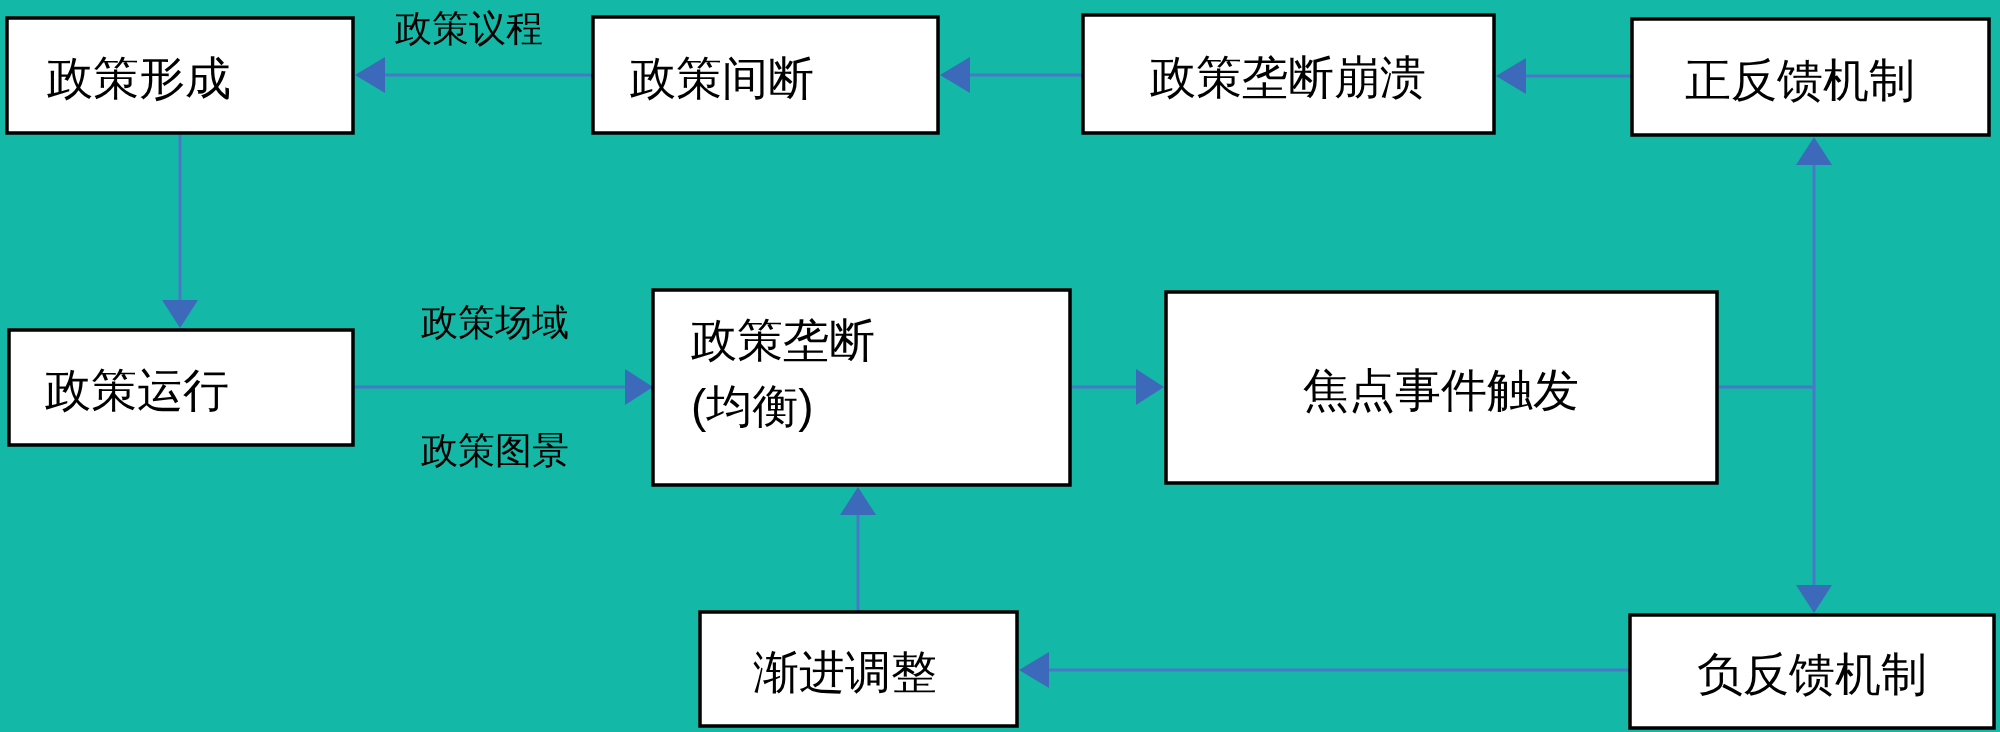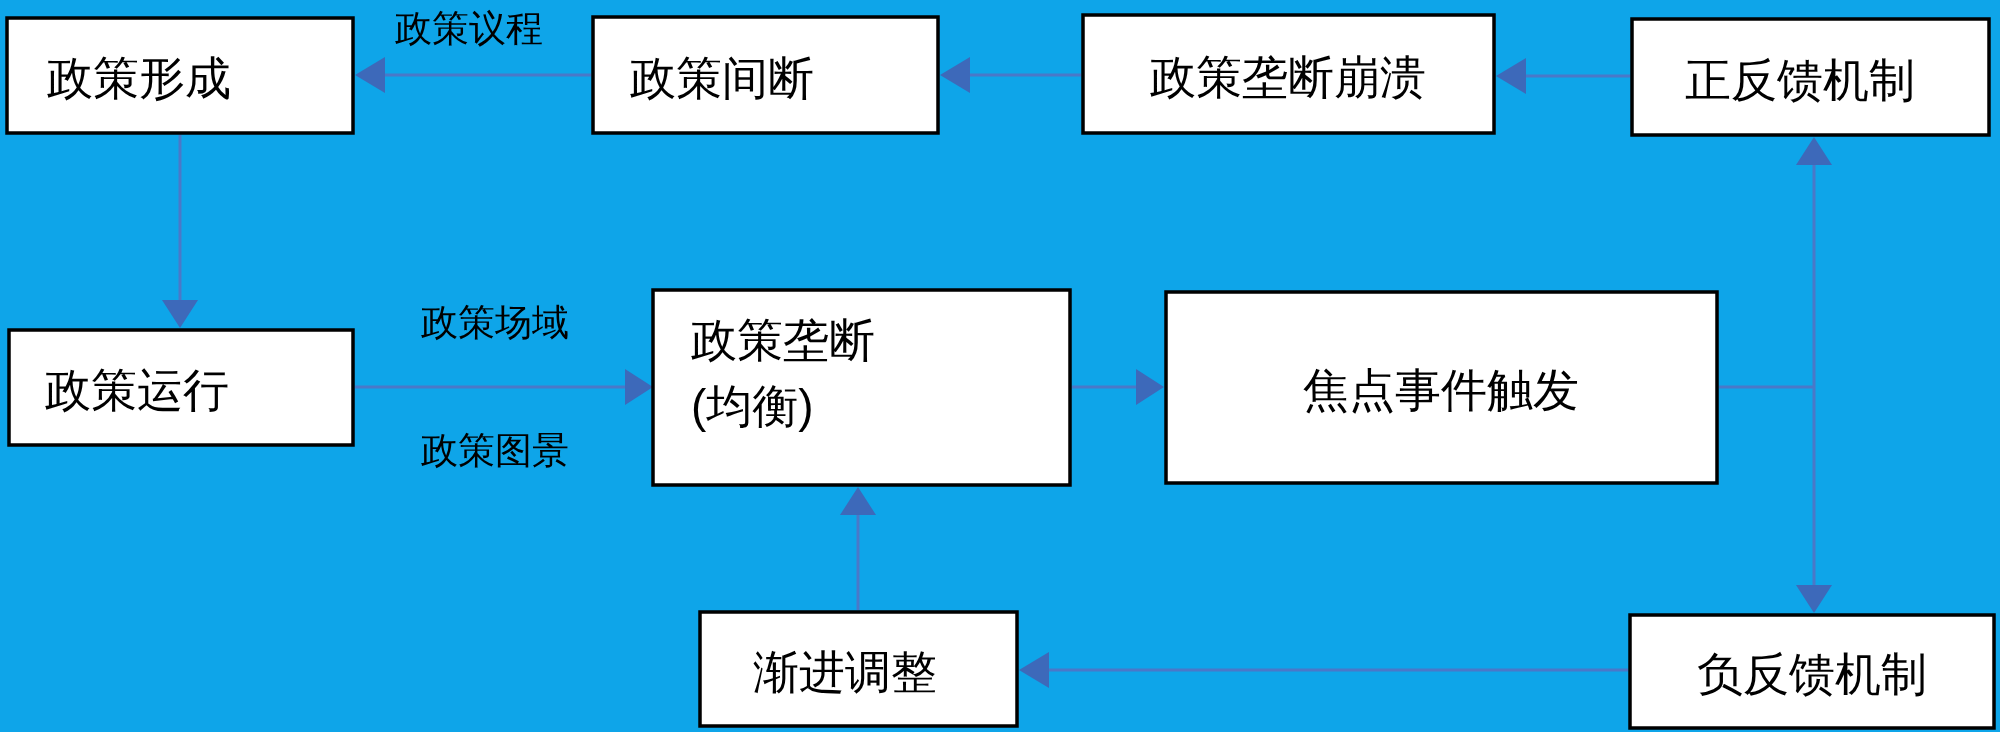--- a/index.html
+++ b/index.html
@@ -1,20 +1,20 @@
 <!DOCTYPE html>
 <html><head>
 <meta charset="utf-8">
 <style>
   html, body { margin: 0; padding: 0; background: #ffffff; }
   .page {
     position: relative;
     width: 2000px;
     height: 732px;
-    background: #0ea5e9;
+    background: #14b8a6;
     overflow: hidden;
     font-family: "Liberation Sans", sans-serif;
   }
   svg { display: block; }
   .box      { fill: #ffffff; stroke: #000000; stroke-width: 3.5; }
   .cline    { stroke: #4a78c8; stroke-width: 3; fill: none; }
   .ahead    { fill: #3d69ba; stroke: none; }
   .node-label {
     font-family: "Liberation Sans", sans-serif;
     font-size: 46px;

